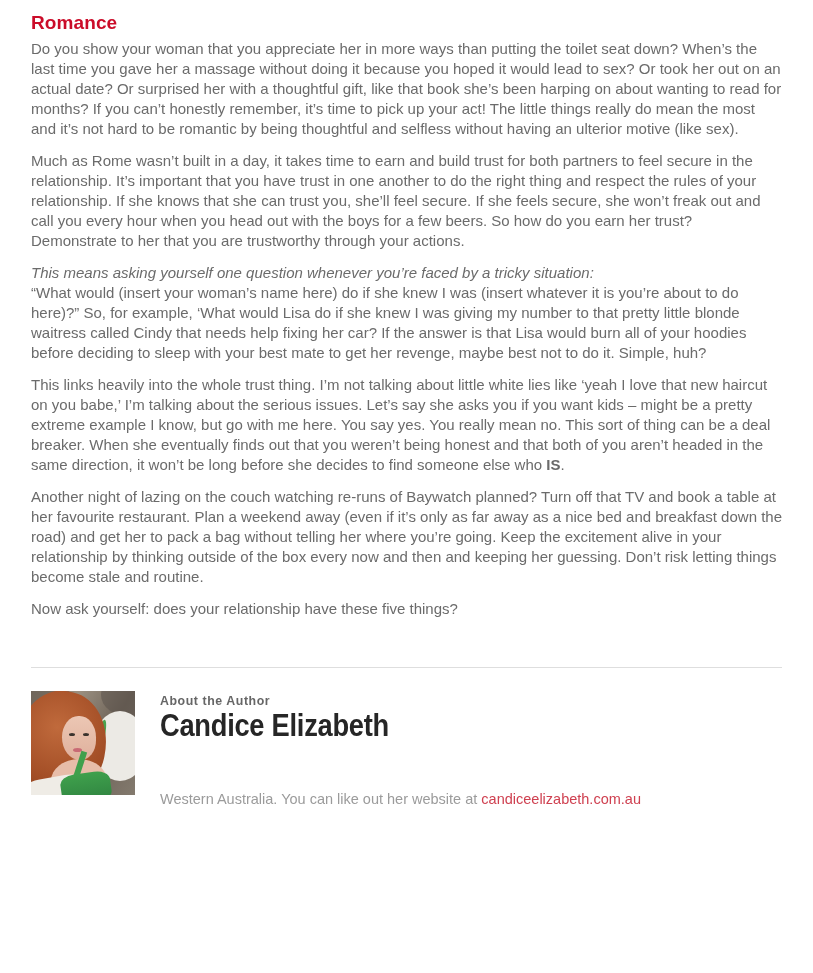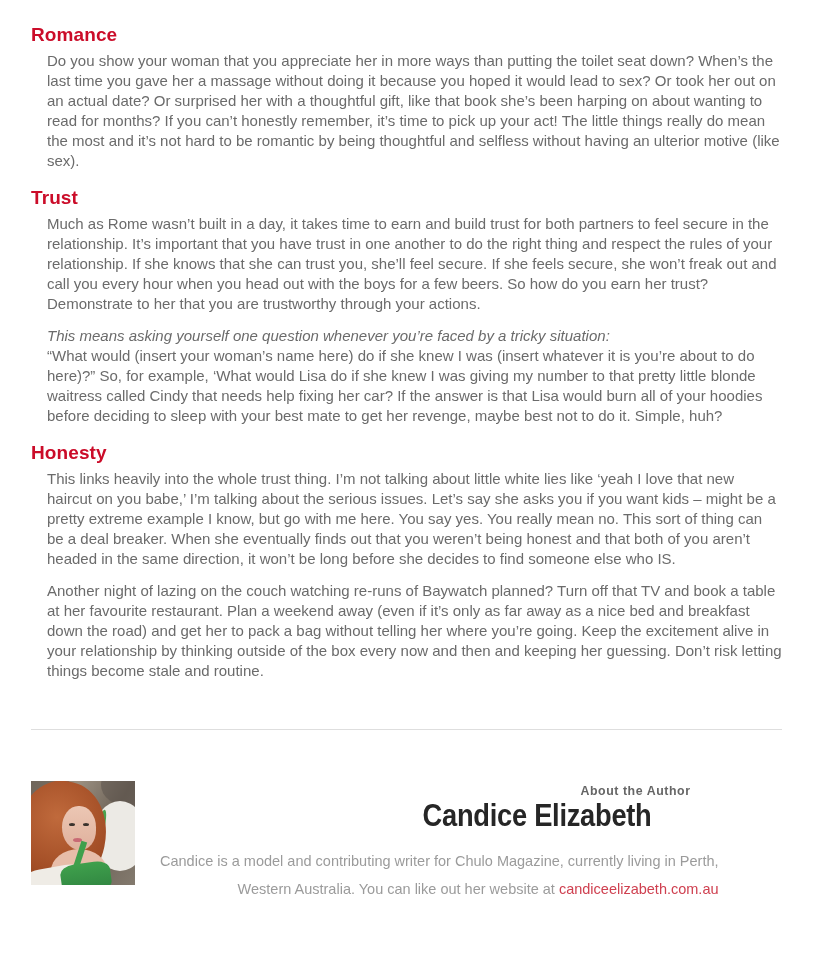--- a/index.html
+++ b/index.html
@@ -23,45 +23,44 @@
 
   
   h2.section-heading {
     color: var(--heading);
     font-size: 19px;
     line-height: 22px;
     font-weight: 700;
     margin: 16px 0 5px 0;
     letter-spacing: 0.1px;
   }
-  .article-body h2.section-heading:first-child { margin-top: 16px; }
+  .article-body h2.section-heading:first-child { margin-top: 4px; }
   p.para {
     color: var(--body-text);
     font-size: 15px;
     line-height: 20px;
-    margin: 0 0 12px 16px;
+    margin: 0 0 12px 0;
     max-width: 751px;
   }
   p.para em { }
-  p.para strong { font-weight: 400; }
+  p.para strong { font-weight: 700; }
   a.link { color: var(--link); text-decoration: none; cursor: pointer; }
 
   hr.divider {
     border: none;
     border-top: 1px solid var(--divider);
     margin: 48px 0 0 0;
     max-width: 751px;
   }
 
   
   .author-box {
     display: flex;
-    margin-top: 51px;
+    margin-top: 23px;
     padding-bottom: 10px;
-    text-align: right;
   }
   .author-photo {
     position: relative;
     width: 104px;
     height: 104px;
     flex: none;
     overflow: hidden;
     background: linear-gradient(120deg, #857a6d 0%, #9a8f80 30%, #6e6358 62%, #837a6e 100%);
   }
   .author-photo div { position: absolute; }
@@ -107,26 +106,25 @@
   }
 </style>
 </head>
 <body>
 
 <div class="page">
 
   <div class="article-body">
       <h2 class="section-heading">Romance</h2>
       <p class="para"><span>Do you show your woman that you appreciate her in more ways than putting the toilet seat down? When’s the last time you gave her a massage without doing it because you hoped it would lead to sex? Or took her out on an actual date? Or surprised her with a thoughtful gift, like that book she’s been harping on about wanting to read for months? If you can’t honestly remember, it’s time to pick up your act! The little things really do mean the most and it’s not hard to be romantic by being thoughtful and selfless without having an ulterior motive (like sex).</span></p>
-      <h2 class="section-heading">Trust</h2>
       <p class="para"><span>Much as Rome wasn’t built in a day, it takes time to earn and build trust for both partners to feel secure in the relationship. It’s important that you have trust in one another to do the right thing and respect the rules of your relationship. If she knows that she can trust you, she’ll feel secure. If she feels secure, she won’t freak out and call you every hour when you head out with the boys for a few beers. So how do you earn her trust? Demonstrate to her that you are trustworthy through your actions.</span></p>
       <p class="para"><em>This means asking yourself one question whenever you’re faced by a tricky situation:</em><br><span>“What would (insert your woman’s name here) do if she knew I was (insert whatever it is you’re about to do here)?” So, for example, ‘What would Lisa do if she knew I was giving my number to that pretty little blonde waitress called Cindy that needs help fixing her car? If the answer is that Lisa would burn all of your hoodies before deciding to sleep with your best mate to get her revenge, maybe best not to do it. Simple, huh?</span></p>
-      <h2 class="section-heading">Honesty</h2>
       <p class="para"><span>This links heavily into the whole trust thing. I’m not talking about little white lies like ‘yeah I love that new haircut on you babe,’ I’m talking about the serious issues. Let’s say she asks you if you want kids – might be a pretty extreme example I know, but go with me here. You say yes. You really mean no. This sort of thing can be a deal breaker. When she eventually finds out that you weren’t being honest and that both of you aren’t headed in the same direction, it won’t be long before she decides to find someone else who </span><strong>IS</strong><span>.</span></p>
       <p class="para"><span>Another night of lazing on the couch watching re-runs of Baywatch planned? Turn off that TV and book a table at her favourite restaurant. Plan a weekend away (even if it’s only as far away as a nice bed and breakfast down the road) and get her to pack a bag without telling her where you’re going. Keep the excitement alive in your relationship by thinking outside of the box every now and then and keeping her guessing. Don’t risk letting things become stale and routine.</span></p>
+      <p class="para"><span>Now ask yourself: does your relationship have these five things?</span></p>
     </div>
 
   <hr class="divider">
 
   <div class="author-box">
     <div class="author-photo" aria-hidden="true">
       <div class="ph-rock1"></div>
       <div class="ph-rock2"></div>
       <div class="ph-white"></div>
       <div class="ph-white-stripe"></div>
@@ -136,17 +134,17 @@
       <div class="ph-eye-r"></div>
       <div class="ph-lips"></div>
       <div class="ph-chest"></div>
       <div class="ph-dress"></div>
       <div class="ph-strap"></div>
       <div class="ph-top"></div>
     </div>
     <div class="author-info">
       <div class="author-label">About the Author</div>
       <h1 class="author-name">Candice Elizabeth</h1>
-      <p class="author-bio"><span>Candice is a model and contributing writer for Chulo Magazine, currently living in Perth,</span><br><span>Western Australia. You can like out her website at </span><a class="link" href="#">candiceelizabeth.com.au</a></p>
+      <p class="author-bio"><br><span>Western Australia. You can like out her website at </span><a class="link" href="#">candiceelizabeth.com.au</a></p>
     </div>
   </div>
 
 </div>
 
 </body></html>

